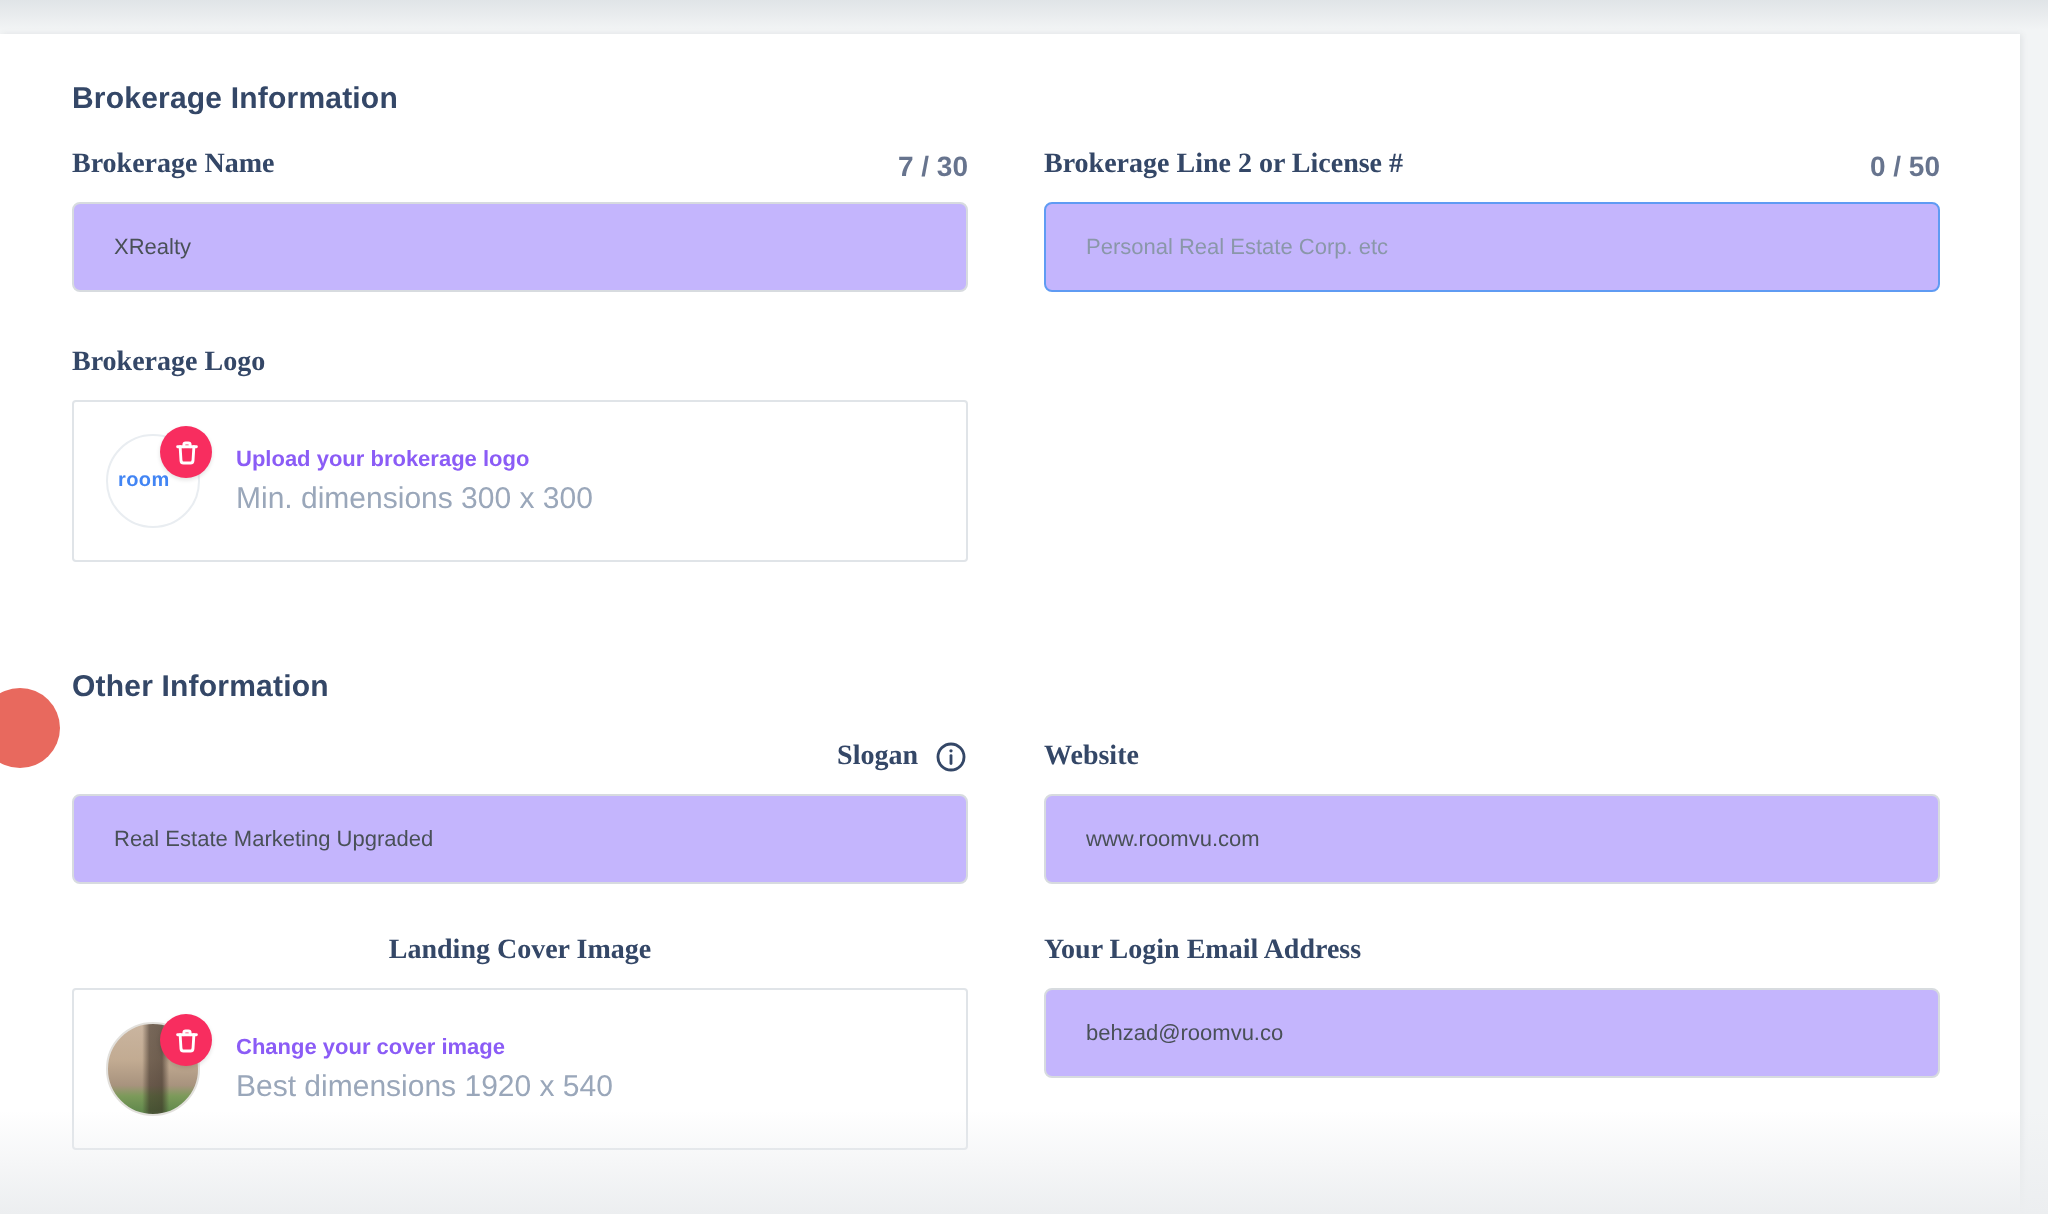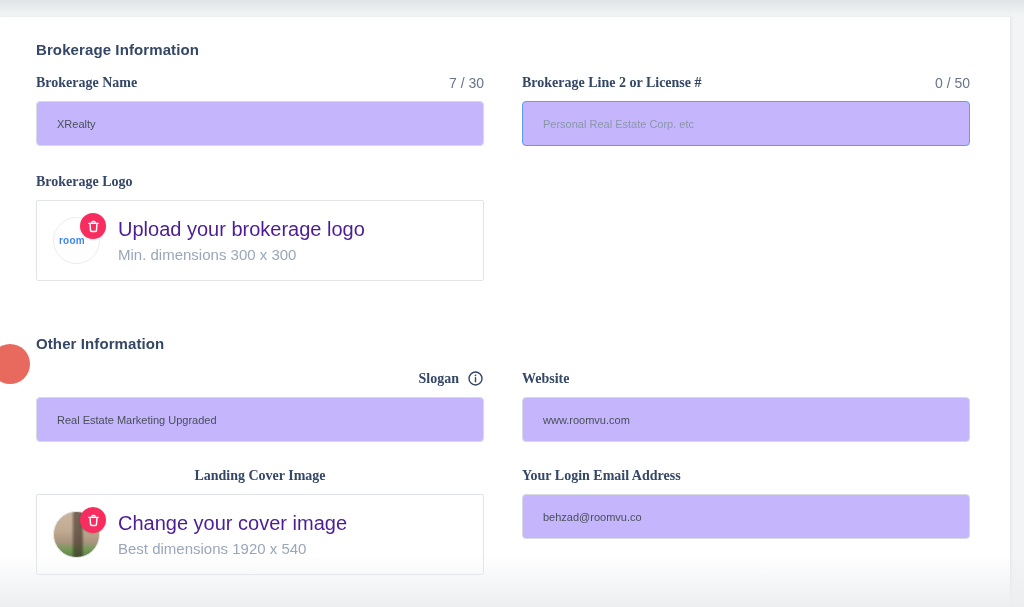--- a/index.html
+++ b/index.html
@@ -30,21 +30,21 @@
   .col { width:448px; }
 
   .section-heading {
     font-size:15px; font-weight:700; color:#344767; letter-spacing:.1px;
   }
   .label-row {
     display:flex; justify-content:space-between; align-items:center;
     margin-bottom:9px; height:19px;
   }
   .field-label { font-size:14px; font-weight:700; color:#344767; display:flex; align-items:center; gap:8px;font-family:Liberation Serif, serif; }
-  .char-counter { font-size:14px; color:#67748e; font-weight:400; }
+  .char-counter { font-size:14px; color:#67748e; font-weight:700; }
 
   .text-input {
     width:448px; height:45px; border:1px solid #d7dbdf; border-radius:4px;
     padding:0 20px; font-size:11px; color:#495057; background:#c4b5fd; outline:none;
     font-family:"Liberation Sans","DejaVu Sans",sans-serif;
   }
   .text-input::placeholder { color:#8a97a9; opacity:1; }
   .text-input.focused { border:1.6px solid #5f9bf3; }
 
   .upload-box {
@@ -67,21 +67,21 @@
       linear-gradient(90deg, rgba(0,0,0,0) 38%, rgba(52,40,32,0.55) 46%, rgba(52,40,32,0.60) 60%, rgba(0,0,0,0) 68%),
       linear-gradient(180deg,#cab5a0 0%, #c2ab92 40%, #a8937e 68%, #7c9a5a 80%, #5d864a 100%);
   }
   .badge {
     position:absolute; top:-4px; right:-6px; width:26px; height:26px; border-radius:50%;
     background:#f82d5f; display:flex; align-items:center; justify-content:center;
     box-shadow:0 1px 2px rgba(0,0,0,0.12);
   }
   .badge svg { width:15px; height:15px; }
   .upload-texts { margin-left:18px; display:flex; flex-direction:column; gap:5px; }
-  .upload-title { font-size:20px; font-weight:400; color:#4c1d95; }
+  .upload-title { font-size:11px; font-weight:700; color:#8b5cf6; }
   .upload-subtitle { font-size:15px; color:#9aa7ba; }
 
   .info-icon-btn { display:inline-flex; align-items:center; cursor:pointer; }
   .info-icon-btn svg { width:17px; height:17px; }
 
   .footer-row {
     position:relative; z-index:6;
     display:flex; justify-content:flex-end; align-items:center;
     margin-top:26px; padding-right:0;
   }

